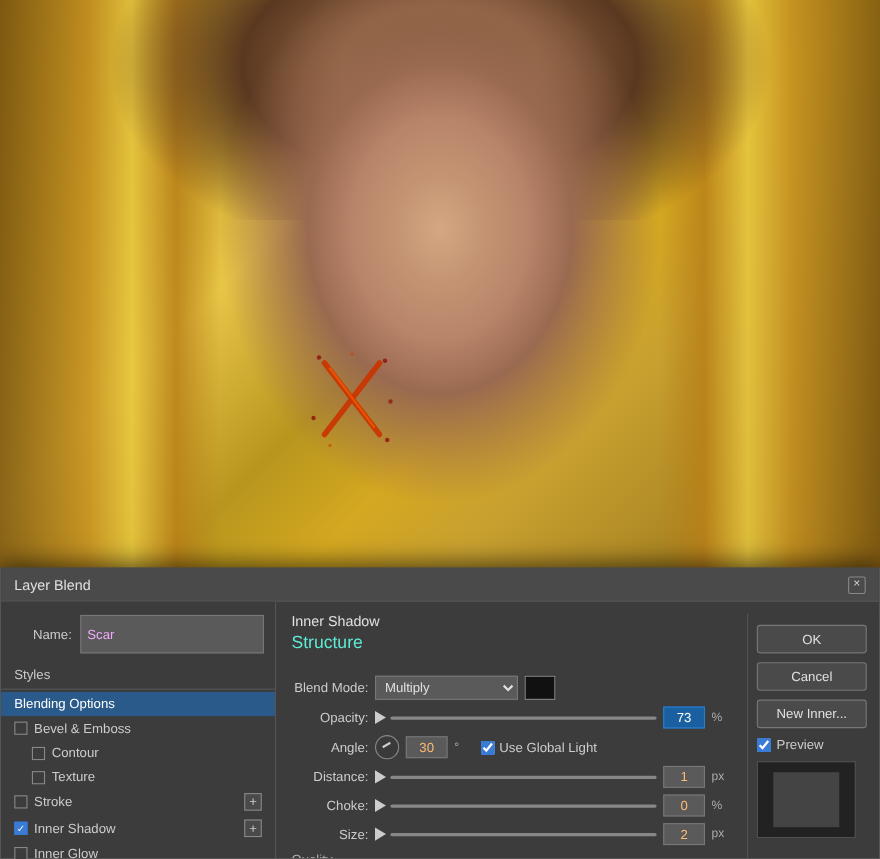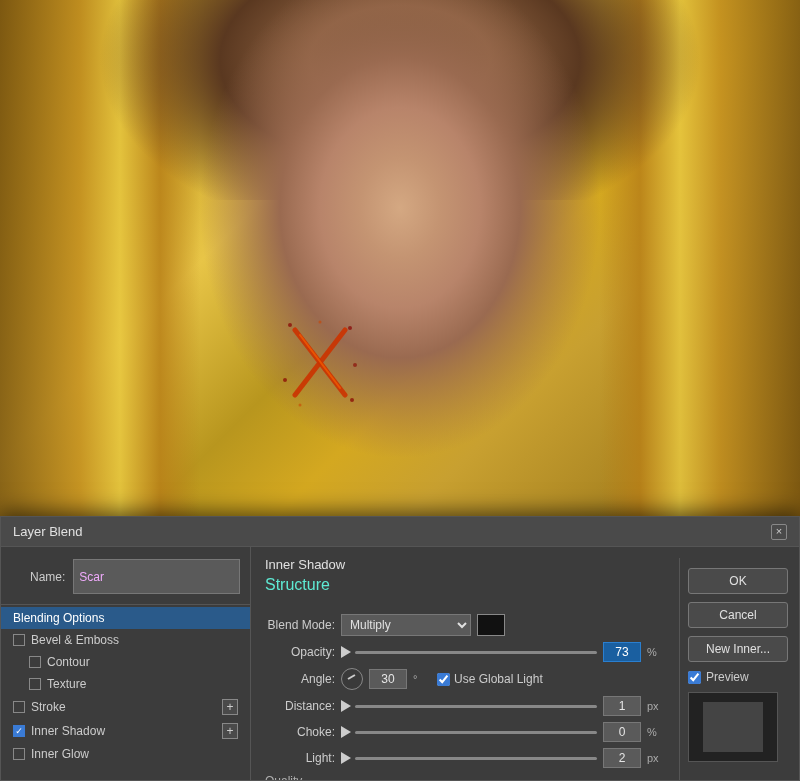--- a/index.html
+++ b/index.html
@@ -206,20 +206,21 @@
       font-size: 12px;
       display: inline-flex;
       align-items: center;
       justify-content: center;
       cursor: pointer;
       margin-left: auto;
     }
 
     .sub-item {
       padding-left: 28px;
+      align-items: flex-end;
     }
 
     
     .middle-panel {
       flex: 1;
       padding: 10px 14px;
       background: #3c3c3c;
       overflow-y: auto;
     }
 
@@ -276,21 +277,21 @@
       text-align: center;
       font-size: 12px;
       height: 20px;
       padding: 0 2px;
     }
 
     .num-input-plain {
       width: 38px;
       background: #5a5a5a;
       border: 1px solid #777;
-      color: #e5e5e5;
+      color: #fdba74;
       text-align: center;
       font-size: 12px;
       height: 20px;
       padding: 0 2px;
     }
 
     .unit-label {
       color: #aaa;
       font-size: 11px;
       width: 18px;
@@ -431,20 +432,21 @@
 
   <div class="dialog-content">
 
     <div class="left-panel">
 
       <div class="name-row">
         <span class="name-label">Name:</span>
         <input class="name-input" type="text" value="Scar" style="">
       </div>
 
+      <div class="styles-header">Styles</div>
       <hr class="left-divider">
 
       <div class="layer-item active">
         <span>Blending Options</span>
       </div>
 
       <div class="layer-item">
         <span class="checkbox"></span>
         <span>Bevel &amp; Emboss</span>
       </div>
@@ -529,21 +531,21 @@
         <span class="ctrl-label">Choke:</span>
         <div class="slider-row">
           <div class="tri-thumb"></div>
           <div class="track-bar"></div>
         </div>
         <input class="num-input-plain" type="text" value="0" style="width: 38px;">
         <span class="unit-label">%</span>
       </div>
 
       <div class="control-row">
-        <span class="ctrl-label">Light:</span>
+        <span class="ctrl-label">Size:</span>
         <div class="slider-row">
           <div class="tri-thumb"></div>
           <div class="track-bar"></div>
         </div>
         <input class="num-input-plain" type="text" value="2" style="width: 38px;">
         <span class="unit-label">px</span>
       </div>
 
       <div style="margin-top:4px;">
         <span style="color:#b0b0b0; font-size:12px;margin-top:28px;">Quality</span>

